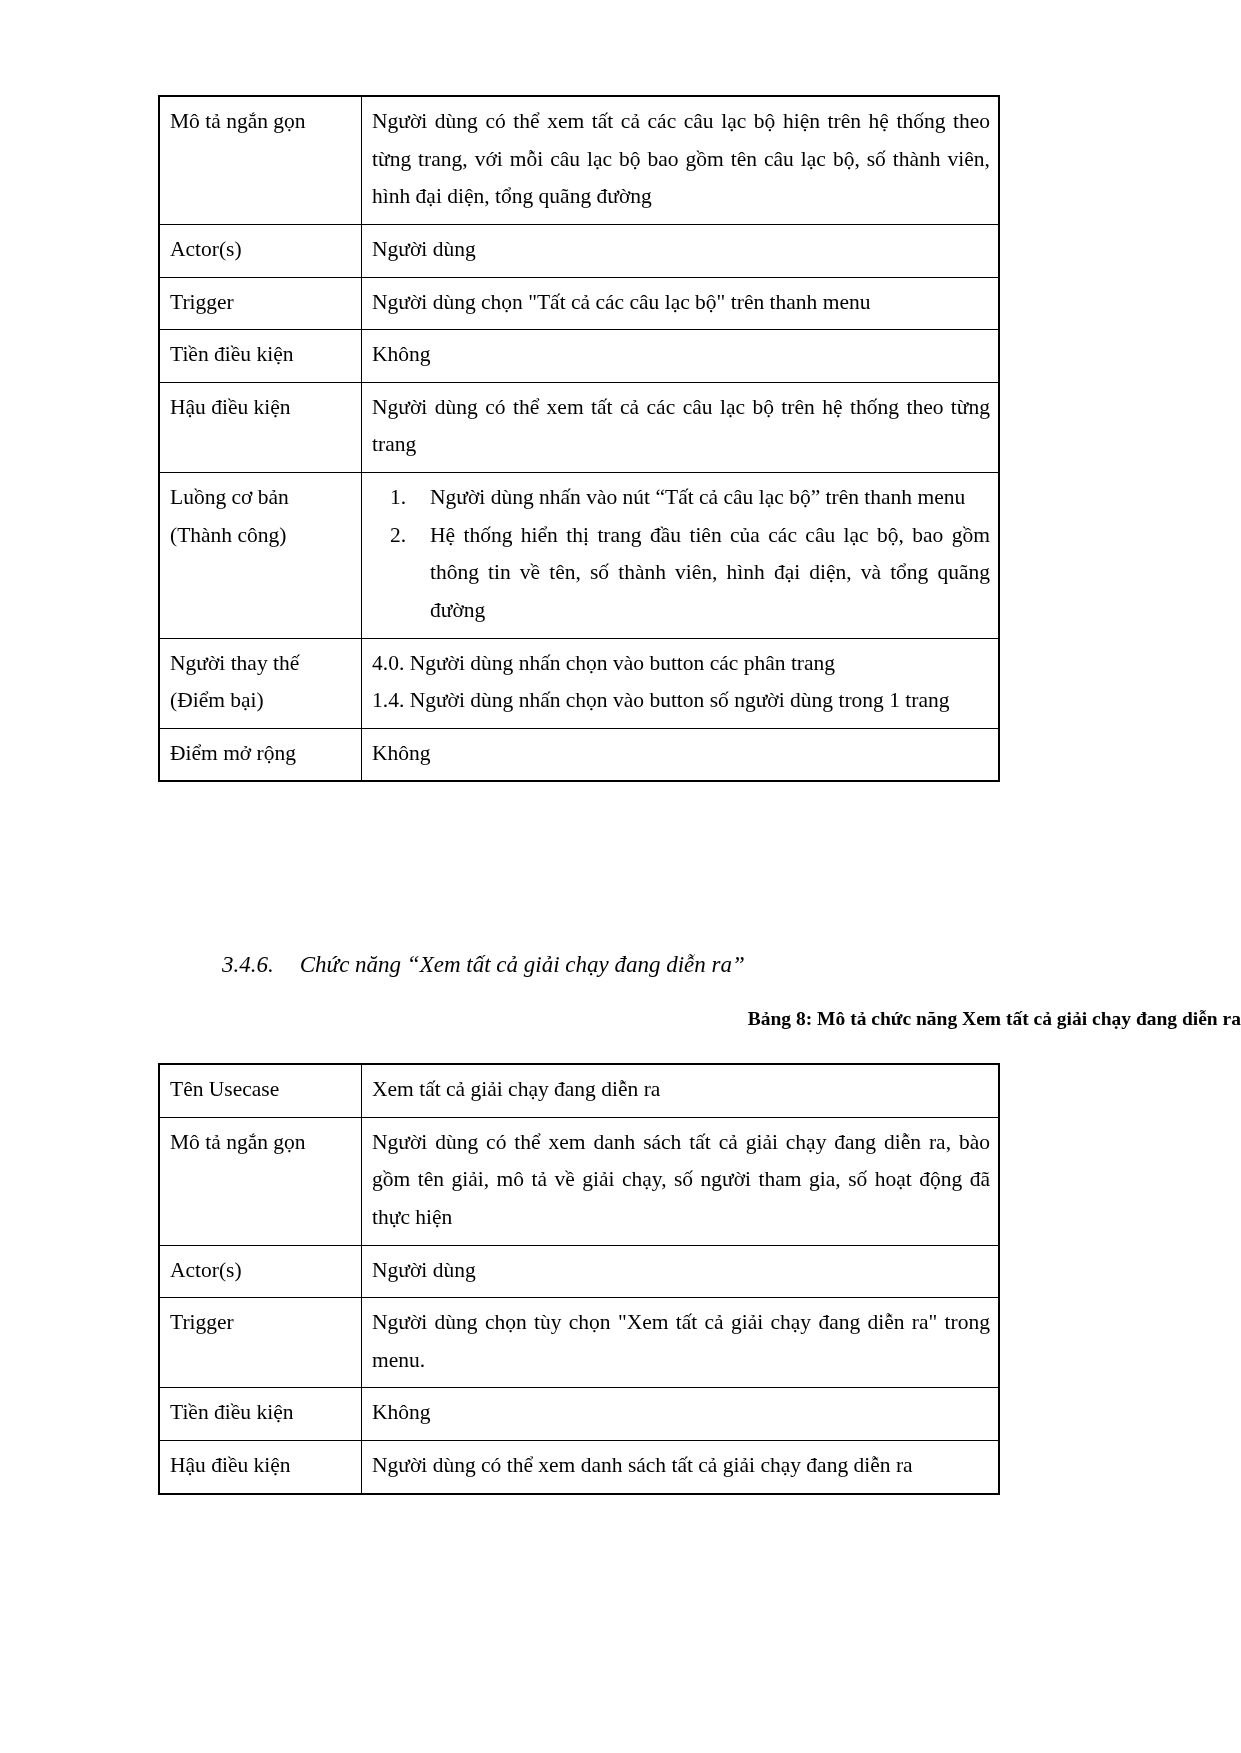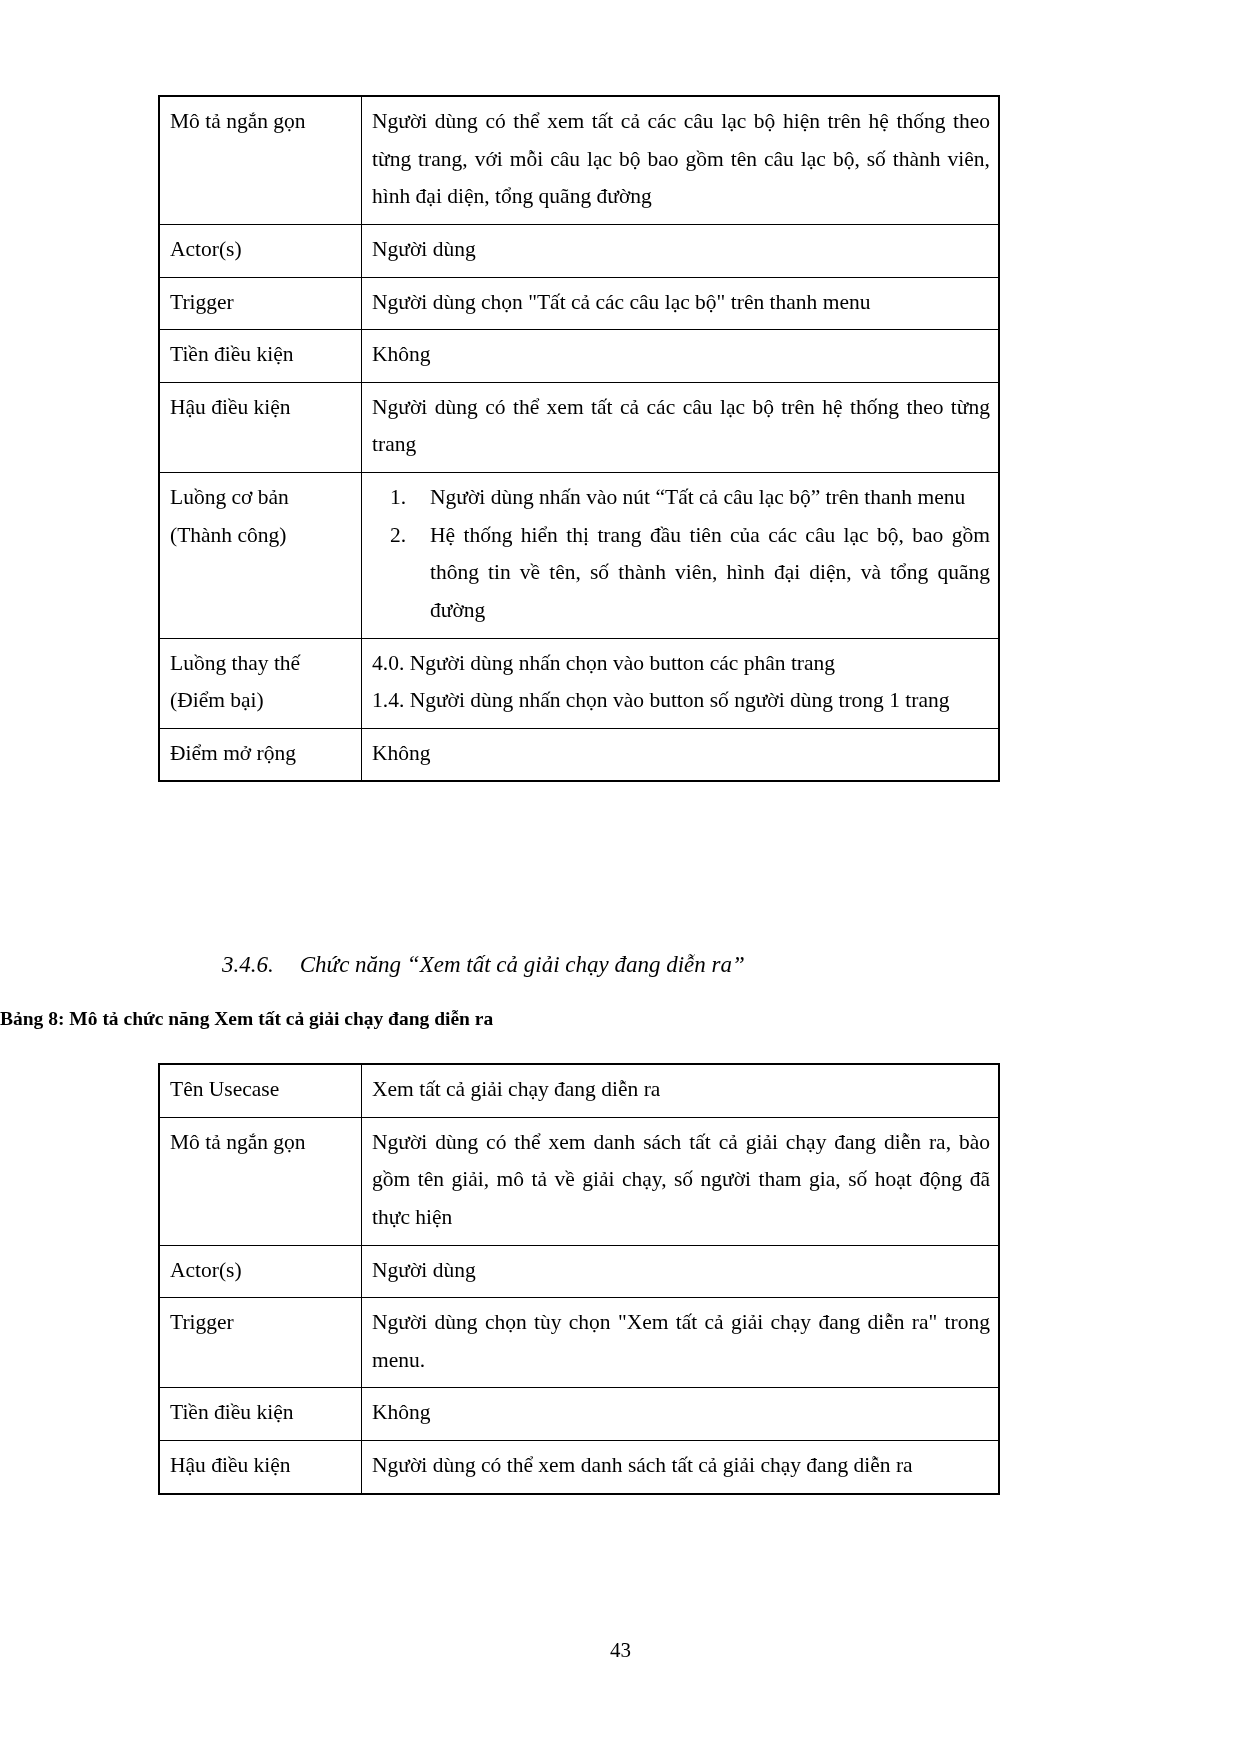--- a/index.html
+++ b/index.html
@@ -96,23 +96,23 @@
     top: 952px;
     font-size: 23px;
     font-style: italic;
     white-space: nowrap;
   }
   .section-heading .num { margin-right: 26px; }
 
   .table-caption {
     position: absolute;
     left: 0;
-    right: 8px;
+    right: 0;
     top: 1008px;
-    text-align: left;
+    text-align: right;
     font-size: 19.5px;
     font-weight: bold;
   }
 
   .page-number {
     position: absolute;
     left: 0;
     right: 0;
     top: 1638px;
     text-align: center;
@@ -159,21 +159,21 @@
             </li>
             <li>
               <span class="num">2.</span>
               <span>Hệ thống hiển thị trang đầu tiên của các câu lạc bộ, bao gồm thông tin về tên, số thành viên, hình đại diện, và tổng quãng đường</span>
             </li>
           </ol>
         </td>
       </tr>
       <tr>
         <td class="label">
-          <div>Luồng thay thế</div>
+          <div>Người thay thế</div>
           <div>(Điểm bại)</div>
         </td>
         <td class="value nojust">
           <div class="alt-line">4.0.  Người dùng nhấn chọn vào button các phân trang</div>
           <div class="alt-line">1.4. Người dùng nhấn chọn vào button số người dùng trong 1 trang</div>
         </td>
       </tr>
       <tr>
         <td class="label">Điểm mở rộng</td>
         <td class="value nojust">Không</td>
@@ -209,15 +209,14 @@
         <td class="label">Tiền điều kiện</td>
         <td class="value nojust">Không</td>
       </tr>
       <tr>
         <td class="label">Hậu điều kiện</td>
         <td class="value nojust">Người dùng có thể xem danh sách tất cả giải chạy đang diễn ra</td>
       </tr>
     </tbody>
   </table>
 
-  <div class="page-number">43</div>
 
 </div>
 
 </body></html>

